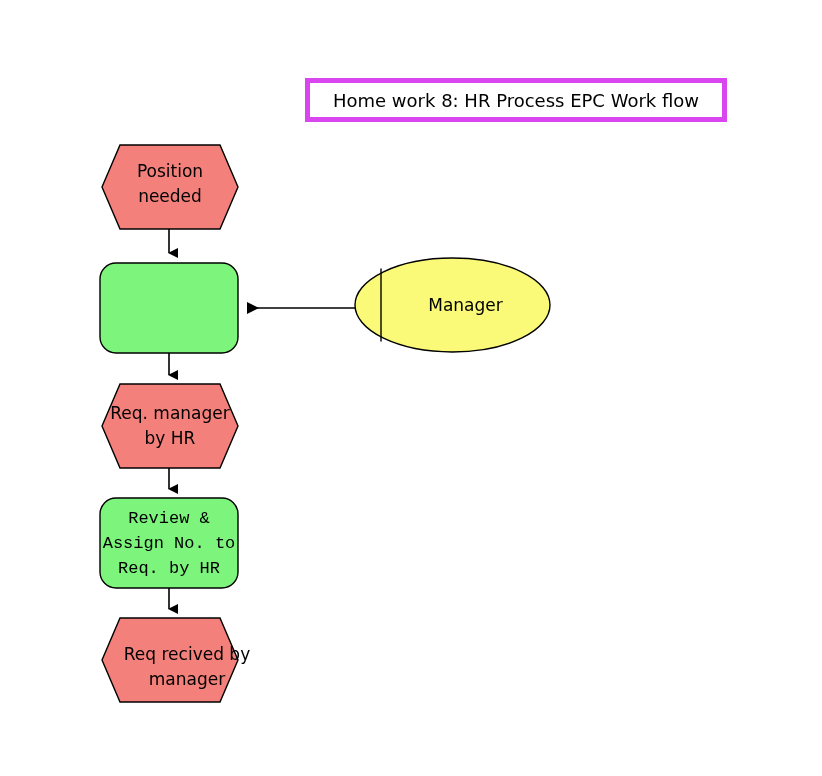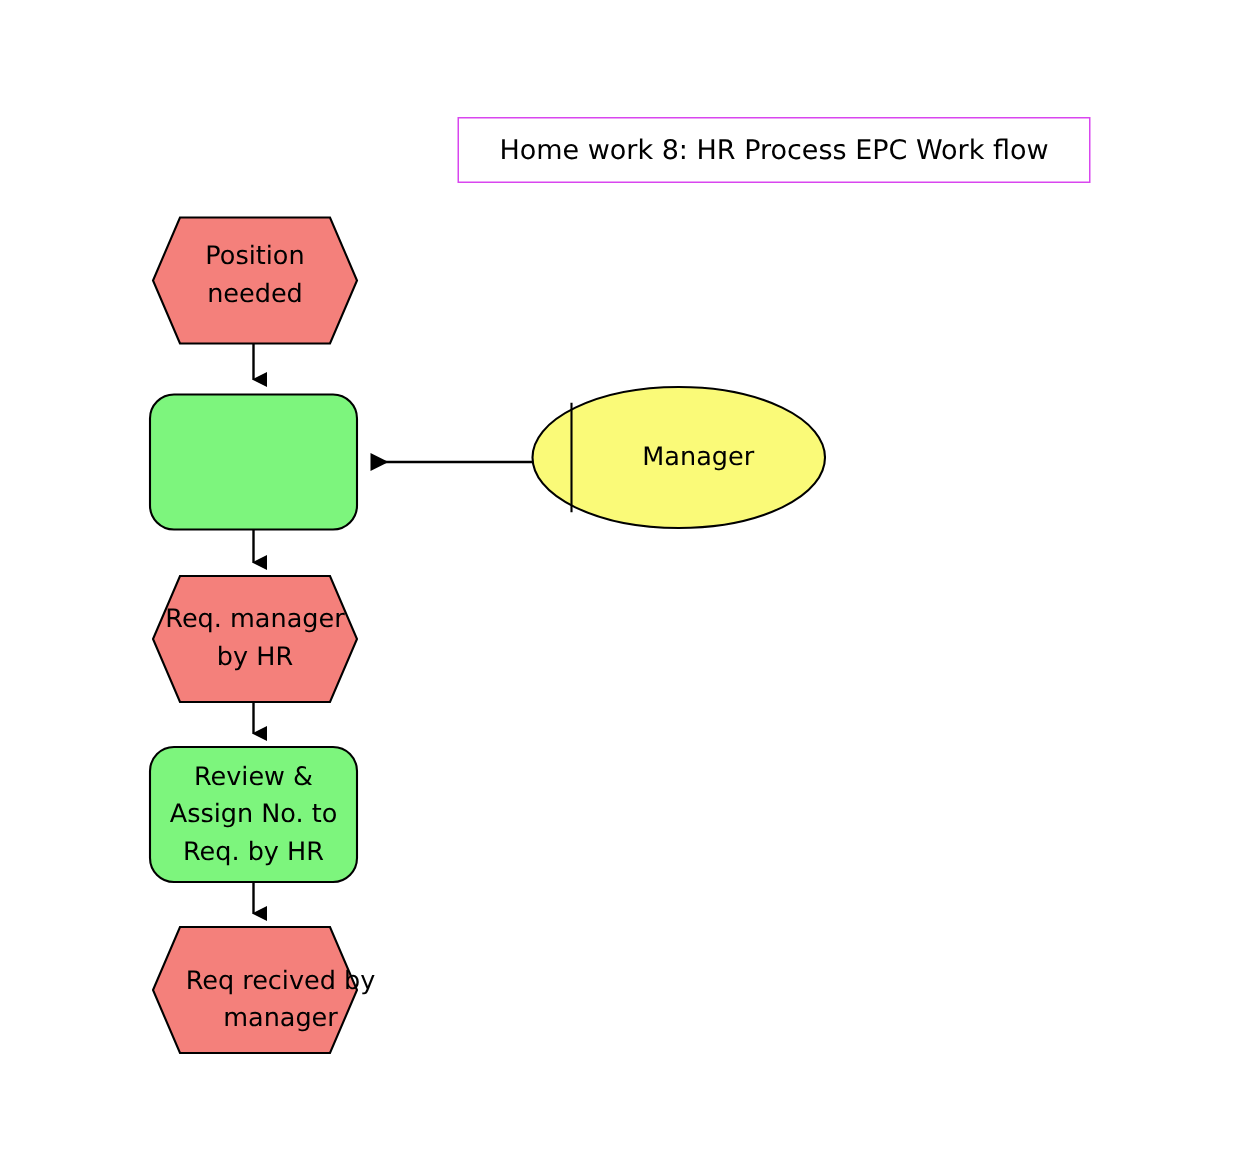--- a/index.html
+++ b/index.html
@@ -35,21 +35,21 @@
     pointer-events: none;
     white-space: pre-line;
   }
 
   .title-box {
     position: absolute;
     left: 305px;
     top: 78px;
     width: 422px;
     height: 44px;
-    border: 1px solid #d946ef;
+    border: 5px solid #d946ef;
     background: #ffffff;
     display: flex;
     align-items: center;
     justify-content: center;
     box-sizing: border-box;
   }
   .title-text {
     font-size: 18px;
     color: #000000;
   }
@@ -97,21 +97,21 @@
   </svg>
 
   
   <div class="node-label" style="left:102px; top:142px; width:136px; height:84px;">Position
 needed</div>
 
 
   <div class="node-label" style="left:100px; top:384px; width:140px; height:84px;">Req. manager
 by HR</div>
 
-  <div class="node-label" style="left:100px; top:498px; width:138px; height:90px;">Review &amp;
+  <div class="node-label" style="left:100px; top:498px; width:138px; height:90px;font-family:Liberation Mono, monospace;">Review &amp;
 Assign No. to
 Req. by HR</div>
 
   <div class="node-label" style="left:116px; top:618px; width:142px; height:97px;">Req recived by
 manager</div>
 
   <div class="node-label" style="left:381px; top:258px; width:169px; height:94px;">Manager</div>
 
   
   <div class="title-box">

